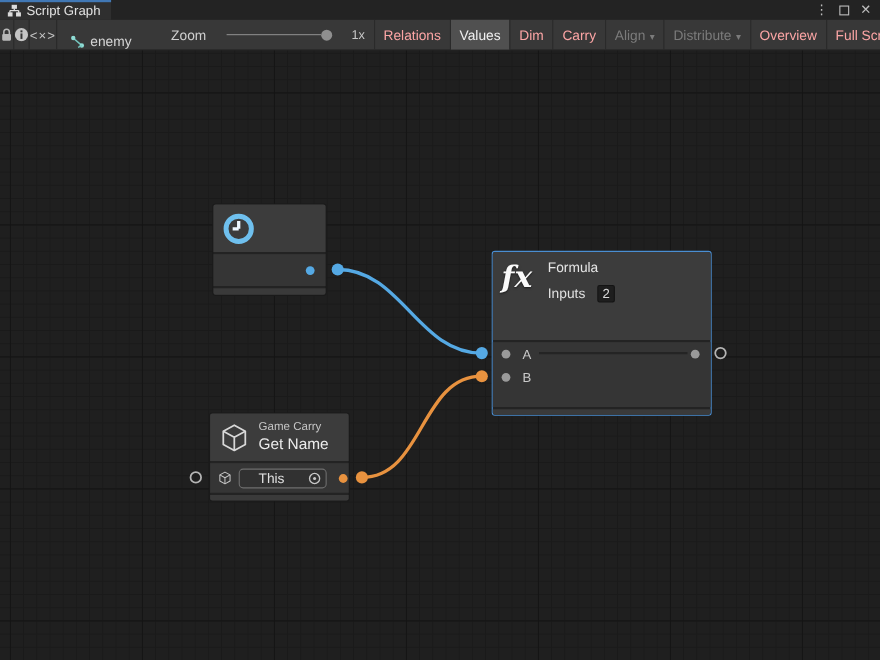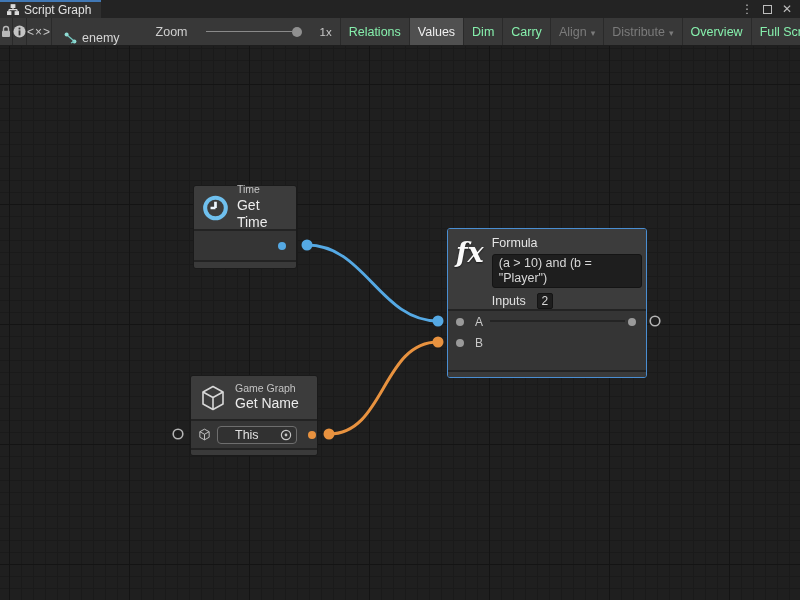--- a/index.html
+++ b/index.html
@@ -28,21 +28,21 @@
   .cell-info { width:24px; }
   .cell-code { width:92px; color:#c9c9c9; font-size:12px; letter-spacing:1px; }
   .graph-ref { display:flex; align-items:flex-end; gap:5px; padding:0 8px 0 12px; }
   .zoom-group { display:flex; align-items:center; gap:18px; padding-right:8px; }
   .zoom-label { margin-left:28px; color:#cfcfcf; }
   .slider { position:relative; width:96px; height:14px; }
   .slider .track { position:absolute; left:0; right:10px; top:6.5px; height:1px; background:#8a8a8a; }
   .slider .handle { position:absolute; right:0; top:2px; width:10px; height:10px; border-radius:50%;
                     background:#8f8f8f; }
   .zoom-value { color:#c8c8c8; font-size:11.5px; }
-  .tb-btn { display:flex; align-items:center; gap:4px; padding:0 8px; color:#86efac;
+  .tb-btn { display:flex; align-items:center; gap:4px; padding:0 8px; color:#fca5a5;
             white-space:nowrap; cursor:default; }
   .tb-btn.active { background:#505050; color:#f0f0f0; }
   .tb-btn.disabled { color:#7b7b7b; }
   .dd-arrow { font-size:9px; position:relative; top:1px; }
 
   
   .canvas { position:relative; flex:1; overflow:hidden;
     background-color:#1f1f1f;
     background-image:
       linear-gradient(to right, #141414 1px, transparent 1px),
@@ -215,37 +215,32 @@
   </div>
 
   <div class="canvas">
 
     <div class="node node-gettime">
       <div class="node-header">
         <svg width="30" height="30" viewBox="0 0 30 30">
           <circle cx="15" cy="15" r="11.5" fill="none" stroke="#6fc0ee" stroke-width="4.5"></circle>
           <path d="M15 15 L15 8 M15 15 L9.5 15" stroke="#eef7ff" stroke-width="3" stroke-linecap="butt" fill="none"></path>
         </svg>
-        <div class="hdr-labels">
-          <span class="hdr-cat">Time</span>
-          <span class="hdr-title">Get Time</span>
-        </div>
       </div>
       <div class="node-body">
         <span class="port-dot dot-blue"></span>
       </div>
       <div class="node-footer"></div>
     </div>
 
     <div class="node node-formula selected">
       <div class="node-header">
         <div class="fx-glyph">fx</div>
         <div class="formula-col">
           <span class="formula-title">Formula</span>
-          <div class="formula-expr">(a &gt; 10) and (b = "Player")</div>
           <div class="inputs-row">
             <span class="inputs-label">Inputs</span>
             <div class="inputs-count">2</div>
           </div>
         </div>
       </div>
       <div class="node-body">
         <div class="port-row">
           <span class="port-dot dot-grey"></span>
           <span class="port-label">A</span>
@@ -261,21 +256,21 @@
 
     <div class="node node-getname">
       <div class="node-header">
         <svg width="28" height="28" viewBox="0 0 28 28">
           <g stroke="#d8d8d8" stroke-width="1.6" fill="none" stroke-linejoin="round">
             <path d="M14 2.5 L24 8 L24 20 L14 25.5 L4 20 L4 8 Z"></path>
             <path d="M4 8 L14 13.5 L24 8 M14 13.5 L14 25.5"></path>
           </g>
         </svg>
         <div class="hdr-labels">
-          <span class="hdr-cat">Game Graph</span>
+          <span class="hdr-cat">Game Carry</span>
           <span class="hdr-title">Get Name</span>
         </div>
       </div>
       <div class="node-body">
         <svg width="13" height="13" viewBox="0 0 28 28">
           <g stroke="#c8c8c8" stroke-width="2" fill="none" stroke-linejoin="round">
             <path d="M14 2.5 L24 8 L24 20 L14 25.5 L4 20 L4 8 Z"></path>
             <path d="M4 8 L14 13.5 L24 8 M14 13.5 L14 25.5"></path>
           </g>
         </svg>

